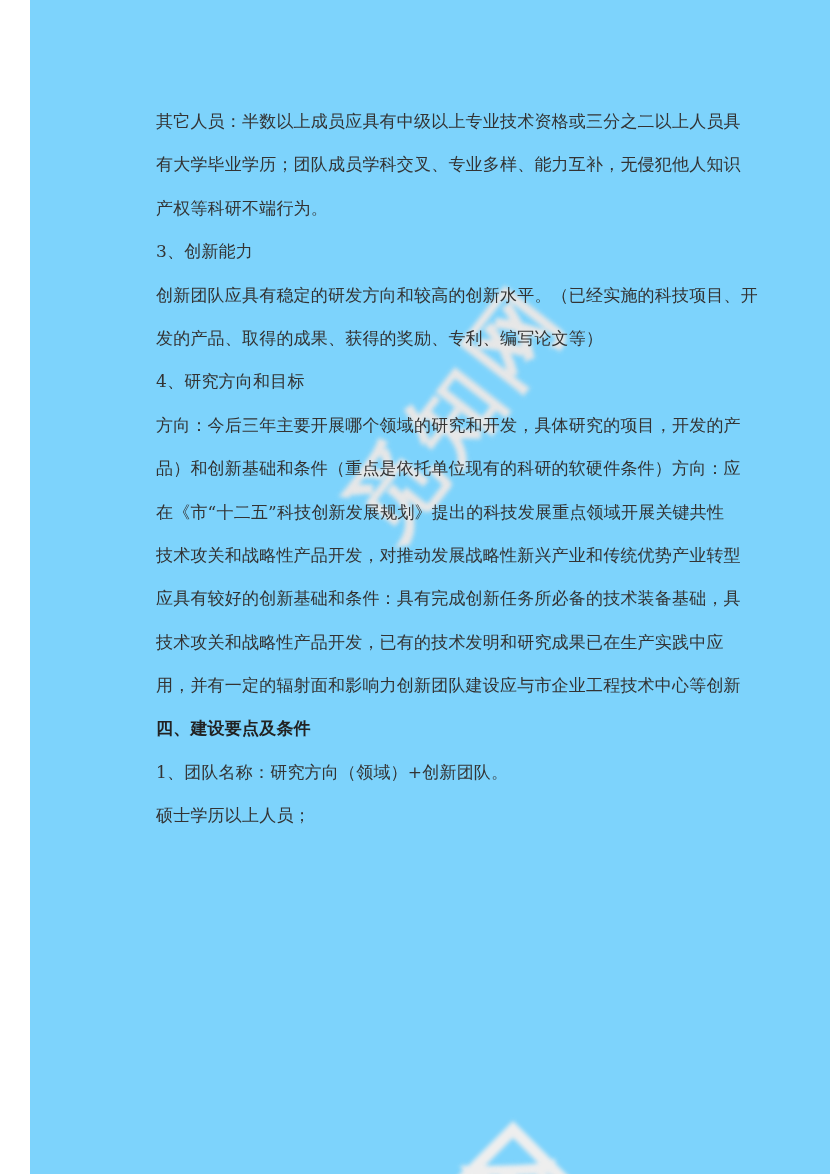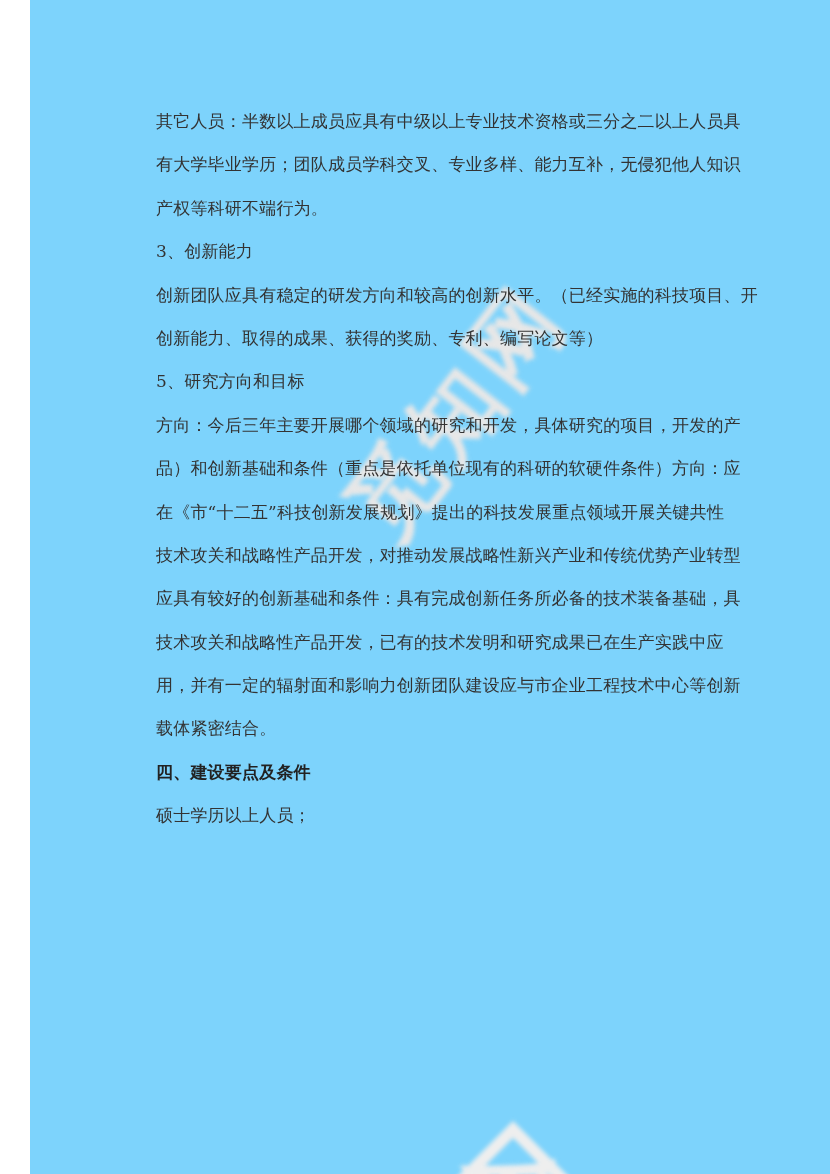--- a/index.html
+++ b/index.html
@@ -82,37 +82,39 @@
       <div class="para body">
         <div class="line">其它人员：半数以上成员应具有中级以上专业技术资格或三分之二以上人员具</div>
         <div class="line">有大学毕业学历；团队成员学科交叉、专业多样、能力互补，无侵犯他人知识</div>
         <div class="line">产权等科研不端行为。</div>
       </div>
       <div class="para body">
         <div class="line">3、创新能力</div>
       </div>
       <div class="para body">
         <div class="line">创新团队应具有稳定的研发方向和较高的创新水平。（已经实施的科技项目、开</div>
-        <div class="line">创新能力、取得的成果、获得的奖励、专利、编写论文等）</div>
+        <div class="line">发的产品、取得的成果、获得的奖励、专利、编写论文等）</div>
       </div>
       <div class="para body">
-        <div class="line">5、研究方向和目标</div>
+        <div class="line">4、研究方向和目标</div>
       </div>
       <div class="para body">
         <div class="line">方向：今后三年主要开展哪个领域的研究和开发，具体研究的项目，开发的产</div>
         <div class="line">品）和创新基础和条件（重点是依托单位现有的科研的软硬件条件）方向：应</div>
         <div class="line">在《市“十二五”科技创新发展规划》提出的科技发展重点领域开展关键共性</div>
         <div class="line">技术攻关和战略性产品开发，对推动发展战略性新兴产业和传统优势产业转型</div>
       </div>
       <div class="para body">
         <div class="line">应具有较好的创新基础和条件：具有完成创新任务所必备的技术装备基础，具</div>
         <div class="line">技术攻关和战略性产品开发，已有的技术发明和研究成果已在生产实践中应</div>
         <div class="line">用，并有一定的辐射面和影响力创新团队建设应与市企业工程技术中心等创新</div>
-        <div class="line">载体紧密结合。</div>
       </div>
       <div class="para heading">
         <div class="line">四、建设要点及条件</div>
+      </div>
+      <div class="para body">
+        <div class="line">1、团队名称：研究方向（领域）+创新团队。</div>
       </div>
       <div class="para body">
         <div class="line">硕士学历以上人员；</div>
       </div>
     </div>
 </div>
 
 </body></html>

